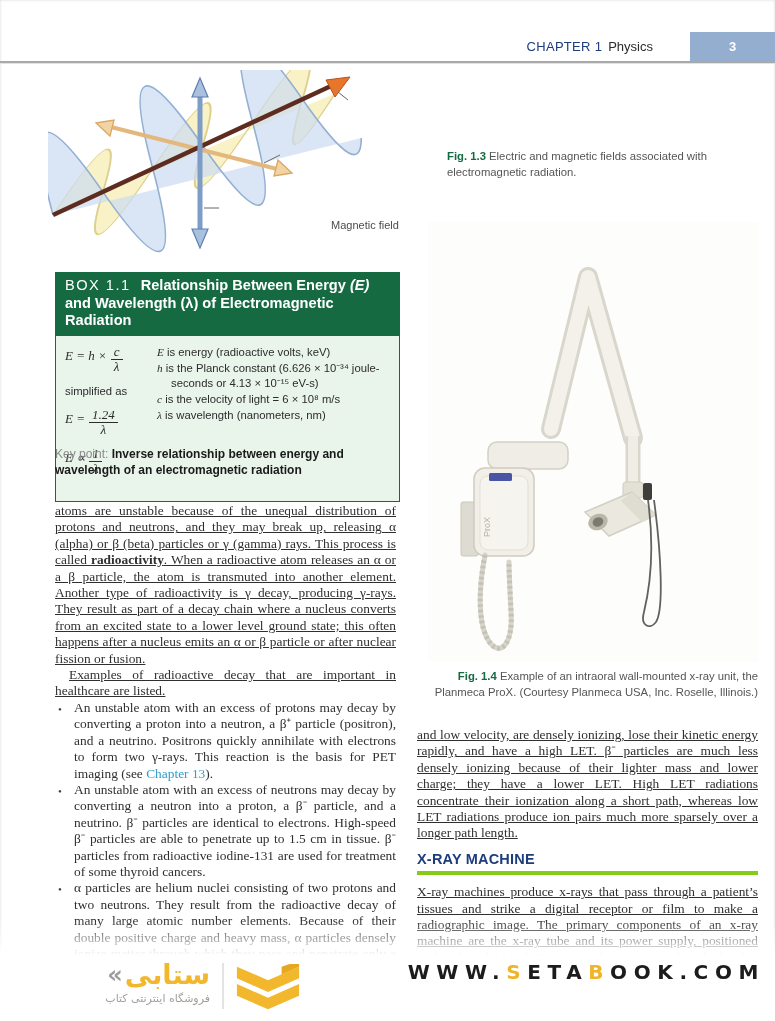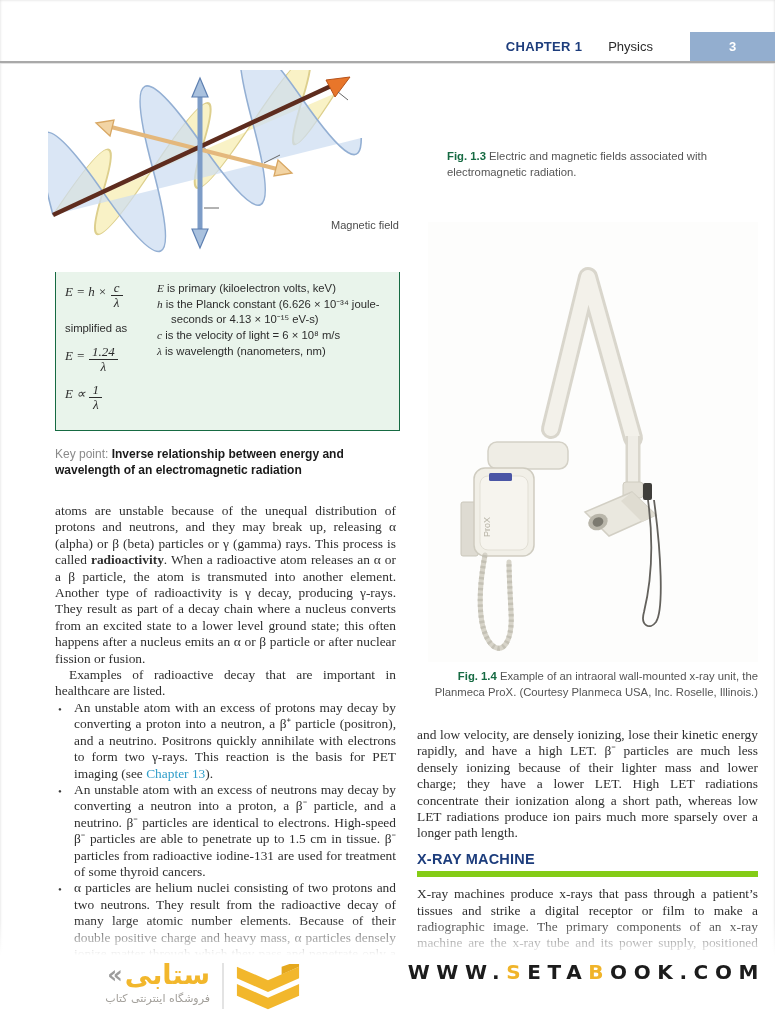--- a/index.html
+++ b/index.html
@@ -2,21 +2,21 @@
 <html><head>
 <meta charset="utf-8">
 <style>
   html,body{margin:0;padding:0;background:#e8e8e8;}
   .page{position:relative;width:775px;height:1021px;background:#ffffff;overflow:hidden;
         font-family:"Liberation Serif",serif;box-shadow:inset 0 0 3px #d8d8d8;}
 
   
   .chapter-line{position:absolute;top:39px;right:122px;font-family:"Liberation Sans",sans-serif;
                 font-size:13px;white-space:nowrap;}
-  .chapter-label{color:#1d3d7c;font-weight:bold;margin-right:26px;letter-spacing:.3px;}
+  .chapter-label{color:#1d3d7c;font-weight:normal;margin-right:6px;letter-spacing:.3px;}
   .chapter-title{color:#2b2b2b;}
   .page-box{position:absolute;left:690px;top:32px;width:85px;height:29px;background:#93aecf;
             color:#fff;font-family:"Liberation Sans",sans-serif;font-size:13px;font-weight:bold;
             display:flex;align-items:center;justify-content:center;}
   .header-rule{position:absolute;top:61px;left:0;width:775px;height:2px;background:#a9a9a9;
                border-bottom:1px solid #e2e2e2;}
 
   
   .em-figure{position:absolute;left:48px;top:70px;width:395px;height:195px;}
   .diagram-label{position:absolute;font-family:"Liberation Sans",sans-serif;font-size:11px;
@@ -31,49 +31,49 @@
   .cap-13{position:absolute;left:447px;top:148px;width:302px;}
   .cap-14{position:absolute;left:417px;top:668px;width:341px;text-align:right;}
 
   
   .box11{position:absolute;left:55px;top:272px;width:345px;}
   .box11-head{background:#166a42;color:#fff;font-family:"Liberation Sans",sans-serif;
               font-size:14.6px;line-height:17.5px;font-weight:bold;padding:5px 10px 6px 10px;}
   .box11-head .box-label{font-weight:normal;letter-spacing:1.5px;margin-right:10px;}
   .box11-head .t-it{font-style:italic;}
   .box11-body{background:#e9f4eb;border:1px solid #166a42;border-top:none;display:flex;
-              padding:9px 9px 8px 9px;box-sizing:border-box;}
+              padding:9px 9px 16px 9px;box-sizing:border-box;}
   .box11-forms{width:92px;flex:none;color:#2c2c2c;}
   .formula{font-family:"Liberation Serif",serif;font-style:italic;font-size:13px;margin-bottom:9px;}
   .formula .plain{font-style:normal;font-family:"Liberation Sans",sans-serif;font-size:11.3px;}
   .frac{display:inline-block;vertical-align:-0.85em;text-align:center;line-height:1.1;margin-left:4px;}
   .frac .num{display:block;border-bottom:1px solid #2c2c2c;padding:0 3px;}
   .frac .den{display:block;}
   .box11-defs{flex:1;font-family:"Liberation Sans",sans-serif;font-size:11.3px;line-height:15px;color:#2c2c2c;}
   .def{padding-left:14px;text-indent:-14px;margin-bottom:1px;}
   .def .var{font-style:italic;font-family:"Liberation Serif",serif;}
 
   .key-point{position:absolute;left:55px;top:447px;width:347px;font-family:"Liberation Sans",sans-serif;
              font-size:12px;line-height:15.5px;color:#1a1a1a;}
   .key-point .kp-prefix{color:#8a8a8a;}
   .key-point .kp-text{font-weight:bold;}
 
   
   .col-left{position:absolute;left:55px;top:503px;width:341px;height:455px;overflow:hidden;}
   .body-text{font-size:13.4px;line-height:16.4px;color:#2f2f2f;text-align:justify;}
-  .body-text p{margin:0;}
+  .body-text p{margin:0;text-decoration:underline;}
   .indent{text-indent:14px;}
   .bold{font-weight:bold;}
   .ref-link{color:#2f9dc9;}
   .bullet{position:relative;padding-left:19px;}
   .bullet .marker{position:absolute;left:3px;top:1px;font-size:11px;color:#3c3c3c;}
 
   .col-right{position:absolute;left:417px;top:727px;width:341px;height:231px;overflow:hidden;}
   .xray-heading{font-family:"Liberation Sans",sans-serif;font-size:14.5px;font-weight:bold;
-                color:#1d3d7c;letter-spacing:.2px;border-bottom:6px solid #84cc16;
+                color:#1d3d7c;letter-spacing:.2px;border-bottom:4px solid #84cc16;
                 padding-bottom:4px;margin:9px 0 9px 0;}
 
   
   .xray-figure{position:absolute;left:428px;top:222px;width:330px;height:440px;}
 
   
   .fade{position:absolute;left:0;top:920px;width:775px;height:40px;
         background:linear-gradient(to bottom,rgba(255,255,255,0),#ffffff 88%);}
   .footer{position:absolute;left:0;top:957px;width:775px;height:64px;background:#ffffff;
           font-family:"DejaVu Sans",sans-serif;}
@@ -135,37 +135,40 @@
     </svg>
     <div class="diagram-label lbl-mag">Magnetic field</div>
     <div class="diagram-label lbl-elec">Electric field</div>
   </div>
 
   <div class="caption cap-13">
     <span class="cap-label">Fig. 1.3</span><span> Electric and magnetic fields associated with electromagnetic radiation.</span>
   </div>
 
   <div class="box11">
+    <div class="box11-head">
+      <span class="box-label">BOX 1.1</span><span>Relationship Between Energy </span><span class="t-it">(E)</span><span> and Wavelength (λ) of Electromagnetic Radiation</span>
+    </div>
     <div class="box11-body">
       <div class="box11-forms">
         <div class="formula">
           <span>E = h ×</span><span class="frac"><span class="num">c</span><span class="den">λ</span></span>
         </div>
         <div class="formula">
           <span class="plain">simplified as</span>
         </div>
         <div class="formula">
           <span>E =</span><span class="frac"><span class="num">1.24</span><span class="den">λ</span></span>
         </div>
         <div class="formula">
           <span>E ∝</span><span class="frac"><span class="num">1</span><span class="den">λ</span></span>
         </div>
       </div>
       <div class="box11-defs">
-        <div class="def"><span class="var">E</span><span> is primary (kiloelectron volts, keV)</span></div>
+        <div class="def"><span class="var">E</span><span> is energy (radioactive volts, keV)</span></div>
         <div class="def"><span class="var">h</span><span> is the Planck constant (6.626 × 10⁻³⁴ joule-seconds or 4.13 × 10⁻¹⁵ eV-s)</span></div>
         <div class="def"><span class="var">c</span><span> is the velocity of light = 6 × 10⁸ m/s</span></div>
         <div class="def"><span class="var">λ</span><span> is wavelength (nanometers, nm)</span></div>
       </div>
     </div>
   </div>
 
   <div class="key-point">
     <span class="kp-prefix">Key point: </span><span class="kp-text">Inverse relationship between energy and wavelength of an electromagnetic radiation</span>
   </div>

